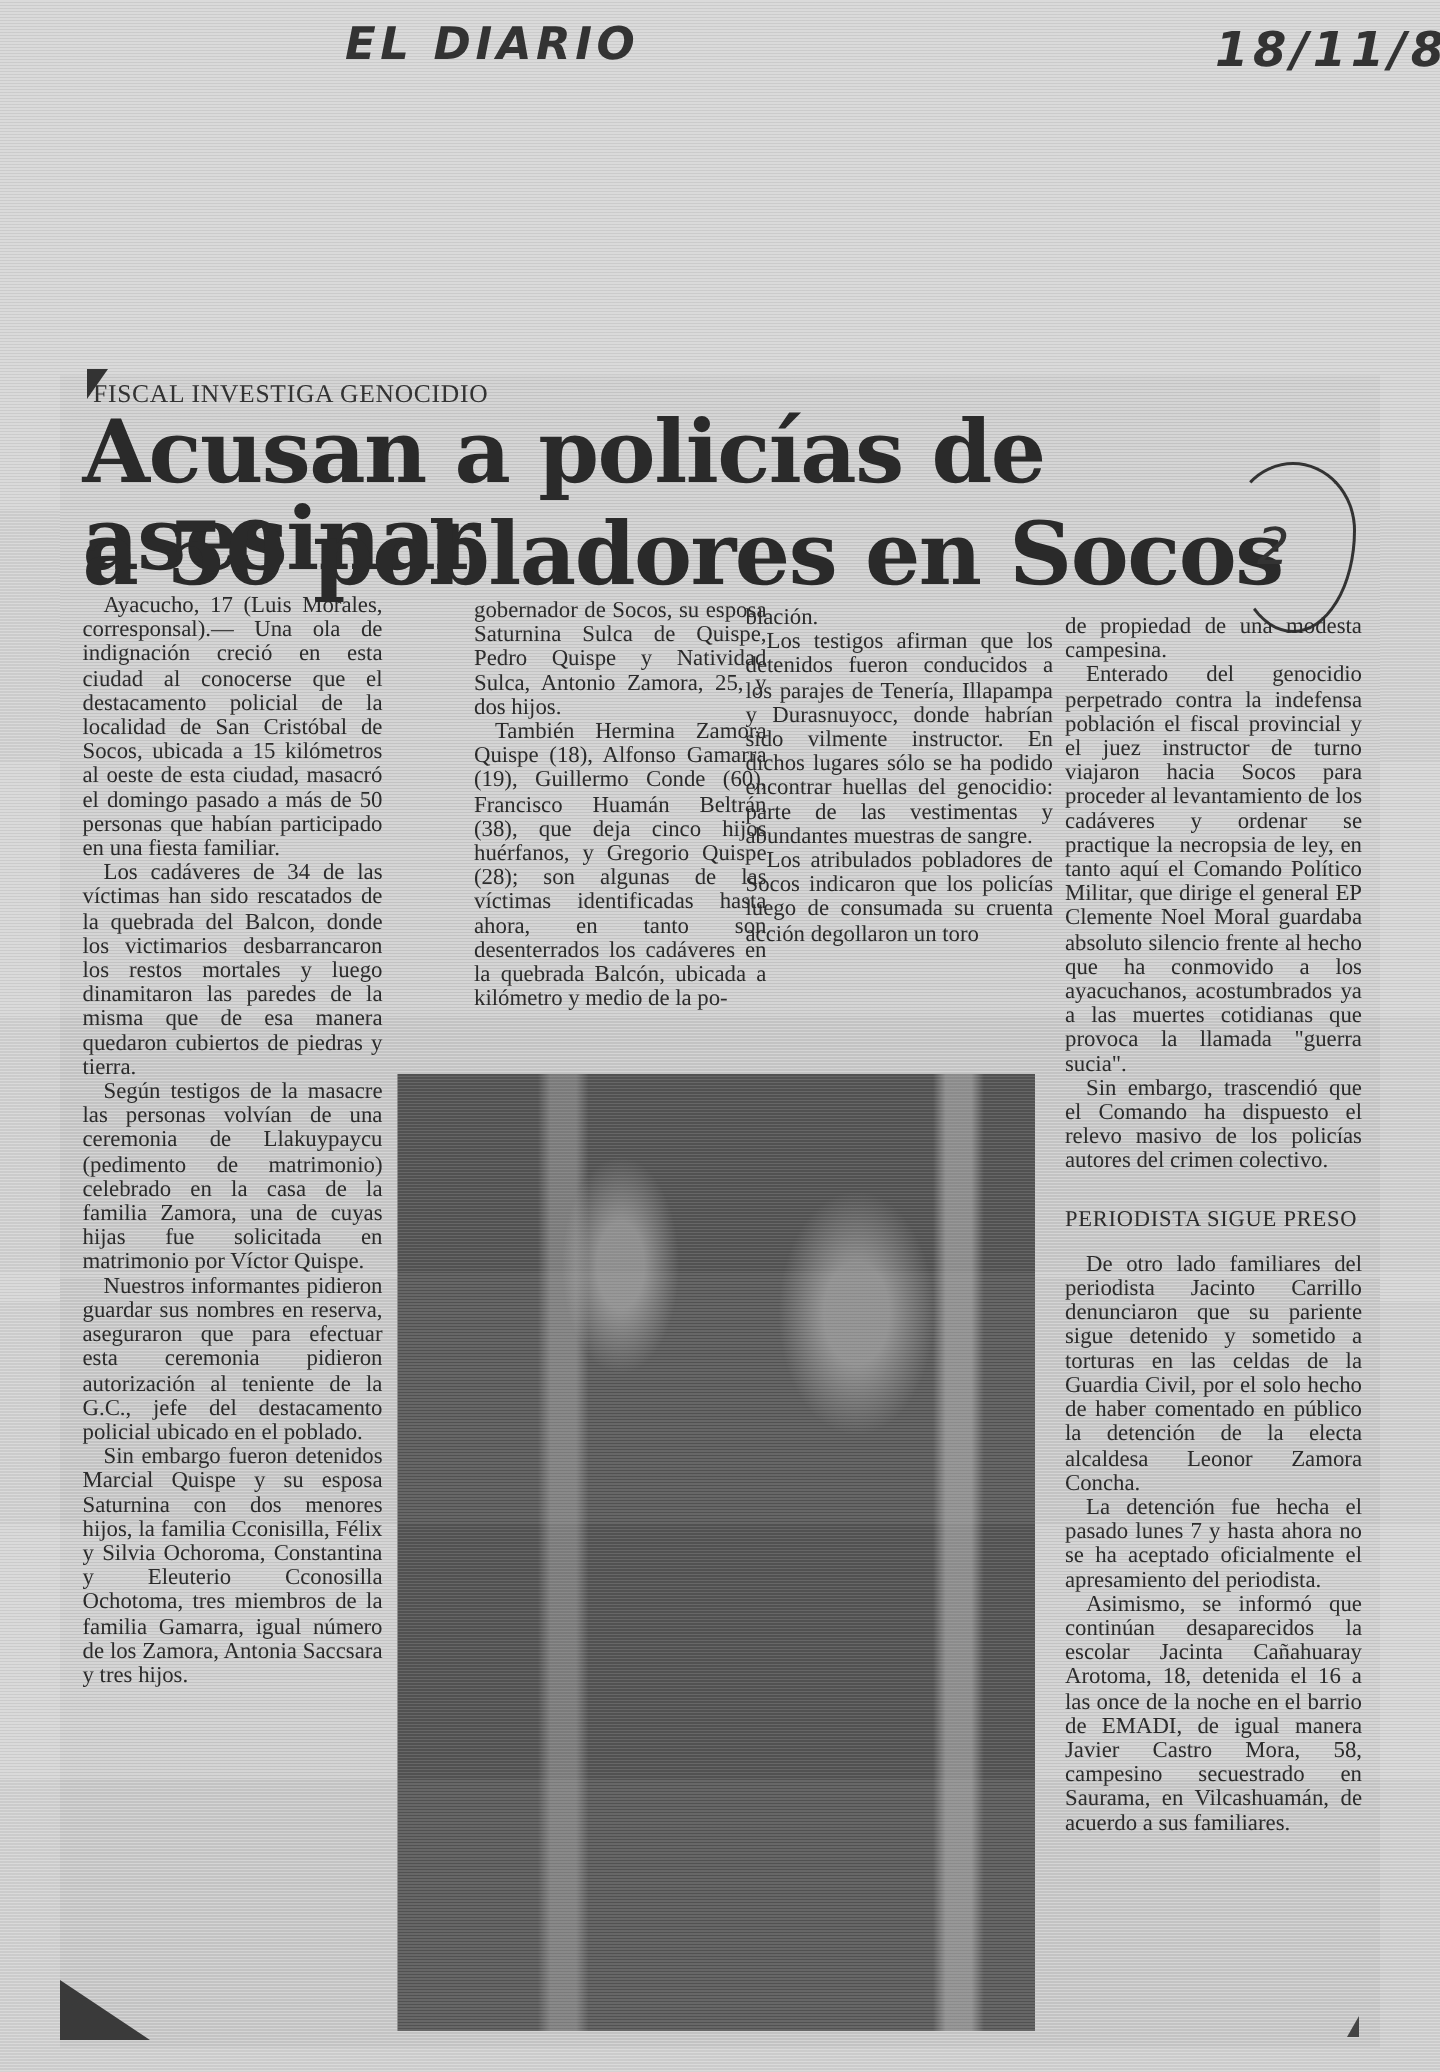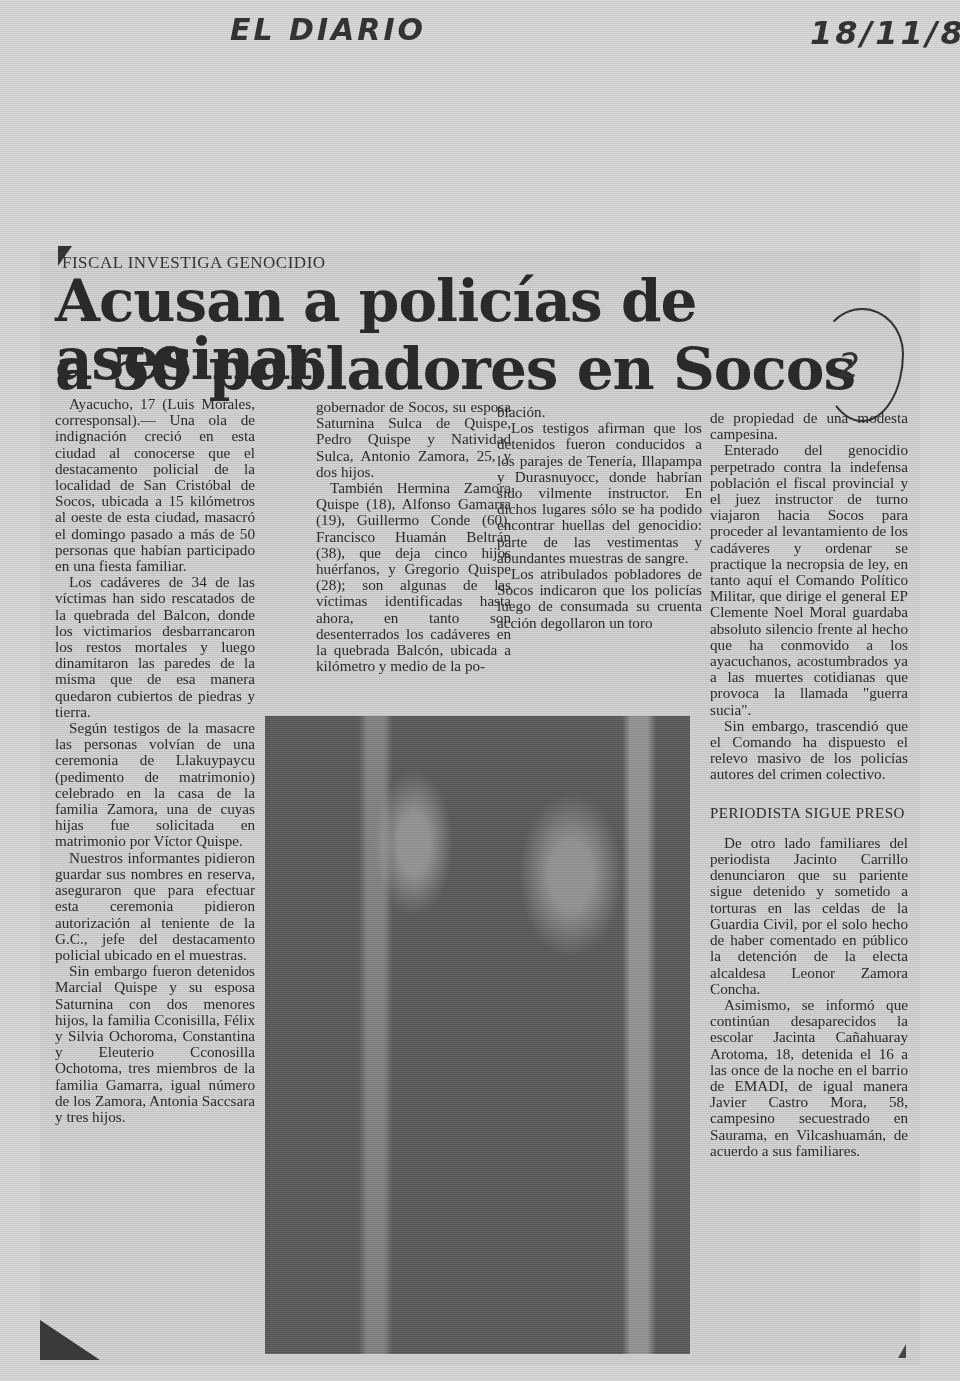--- a/index.html
+++ b/index.html
@@ -98,21 +98,21 @@
 <div class="headline h1">Acusan a policías de asesinar</div>
 <div class="headline h2">a 50 pobladores en Socos</div>
 
 <div class="scribble"></div>
 <div class="scribble-mark">2</div>
 
 <div class="col col1">
   <p class="noindent" style="text-indent:14px">Ayacucho, 17 (Luis Morales, corresponsal).— Una ola de indignación creció en esta ciudad al conocerse que el destacamento policial de la localidad de San Cristóbal de Socos, ubicada a 15 kilómetros al oeste de esta ciudad, masacró el domingo pasado a más de 50 personas que habían participado en una fiesta familiar.</p>
   <p>Los cadáveres de 34 de las víctimas han sido rescatados de la quebrada del Balcon, donde los victimarios desbarrancaron los restos mortales y luego dinamitaron las paredes de la misma que de esa manera quedaron cubiertos de piedras y tierra.</p>
   <p>Según testigos de la masacre las personas volvían de una ceremonia de Llakuypaycu (pedimento de matrimonio) celebrado en la casa de la familia Zamora, una de cuyas hijas fue solicitada en matrimonio por Víctor Quispe.</p>
-  <p>Nuestros informantes pidieron guardar sus nombres en reserva, aseguraron que para efectuar esta ceremonia pidieron autorización al teniente de la G.C., jefe del destacamento policial ubicado en el muestras.</p>
+  <p>Nuestros informantes pidieron guardar sus nombres en reserva, aseguraron que para efectuar esta ceremonia pidieron autorización al teniente de la G.C., jefe del destacamento policial ubicado en el poblado.</p>
   <p>Sin embargo fueron detenidos Marcial Quispe y su esposa Saturnina con dos menores hijos, la familia Cconisilla, Félix y Silvia Ochoroma, Constantina y Eleuterio Cconosilla Ochotoma, tres miembros de la familia Gamarra, igual número de los Zamora, Antonia Saccsara y tres hijos.</p>
 </div>
 
 <div class="col col2">
   <p class="noindent">gobernador de Socos, su esposa Saturnina Sulca de Quispe, Pedro Quispe y Natividad Sulca, Antonio Zamora, 25, y dos hijos.</p>
   <p>También Hermina Zamora Quispe (18), Alfonso Gamarra (19), Guillermo Conde (60), Francisco Huamán Beltrán (38), que deja cinco hijos huérfanos, y Gregorio Quispe (28); son algunas de las víctimas identificadas hasta ahora, en tanto son desenterrados los cadáveres en la quebrada Balcón, ubicada a kilómetro y medio de la po-</p>
 </div>
 
 <div class="col col3">
   <p class="noindent">blación.</p>
@@ -121,17 +121,18 @@
 </div>
 
 <div class="photo"></div>
 
 <div class="col col4">
   <p class="noindent">de propiedad de una modesta campesina.</p>
   <p>Enterado del genocidio perpetrado contra la indefensa población el fiscal provincial y el juez instructor de turno viajaron hacia Socos para proceder al levantamiento de los cadáveres y ordenar se practique la necropsia de ley, en tanto aquí el Comando Político Militar, que dirige el general EP Clemente Noel Moral guardaba absoluto silencio frente al hecho que ha conmovido a los ayacuchanos, acostumbrados ya a las muertes cotidianas que provoca la llamada "guerra sucia".</p>
   <p>Sin embargo, trascendió que el Comando ha dispuesto el relevo masivo de los policías autores del crimen colectivo.</p>
   <p class="subhead">PERIODISTA SIGUE PRESO</p>
   <p>De otro lado familiares del periodista Jacinto Carrillo denunciaron que su pariente sigue detenido y sometido a torturas en las celdas de la Guardia Civil, por el solo hecho de haber comentado en público la detención de la electa alcaldesa Leonor Zamora Concha.</p>
+  <p>La detención fue hecha el pasado lunes 7 y hasta ahora no se ha aceptado oficialmente el apresamiento del periodista.</p>
   <p>Asimismo, se informó que continúan desaparecidos la escolar Jacinta Cañahuaray Arotoma, 18, detenida el 16 a las once de la noche en el barrio de EMADI, de igual manera Javier Castro Mora, 58, campesino secuestrado en Saurama, en Vilcashuamán, de acuerdo a sus familiares.</p>
 </div>
 
 <div class="corner-fold"></div>
 <div class="corner-mark"></div>
 
 </body></html>

